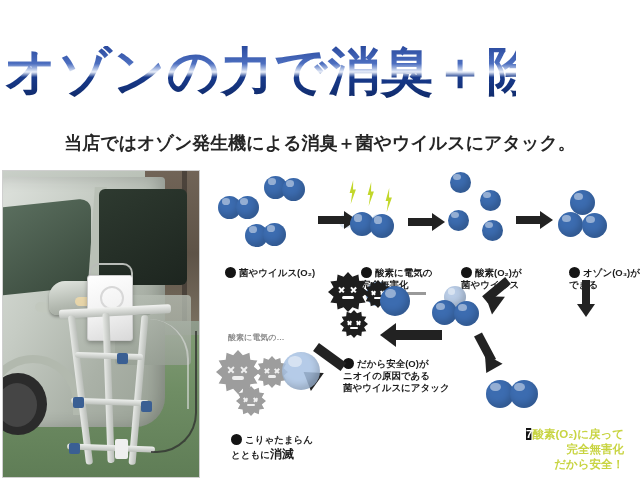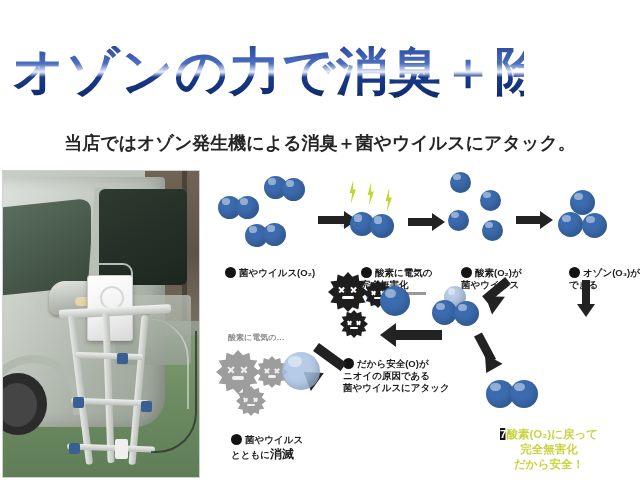--- a/index.html
+++ b/index.html
@@ -5,21 +5,21 @@
   html,body{margin:0;padding:0;}
   body{
     width:640px;height:480px;overflow:hidden;background:#ffffff;
     font-family:"Liberation Sans","DejaVu Sans",sans-serif;
     position:relative;
   }
   #stage{position:absolute;inset:0;background:#fff;}
 
   
   .title{
-    position:absolute;left:12px;top:46px;width:512px;text-align:left;
+    position:absolute;left:4px;top:46px;width:512px;text-align:left;
     font-family:"Liberation Serif","DejaVu Serif",serif;
     font-weight:700;font-size:52px;letter-spacing:1px;line-height:1;
     color:#16307a;
     background:linear-gradient(180deg,#2a4a9e 0%,#4d6fc0 34%,#e8eef9 50%,#183a8c 60%,#102b6b 100%);
     -webkit-background-clip:text;background-clip:text;-webkit-text-fill-color:transparent;
     text-shadow:none;white-space:nowrap;
   }
   .subtitle{
     position:absolute;left:0;top:131px;width:640px;text-align:center;
     font-family:"Liberation Serif","DejaVu Serif",serif;
@@ -307,38 +307,38 @@
       </div>
       <div class="germ gray" style="left:38px;top:218px;width:30px;height:30px;">
         <div class="body"></div>
           <div class="ex" style="left:24%;"></div>
           <div class="ex" style="left:56%;"></div>
           <div class="mouth"></div>
       </div>
       <div class="mol lighter" style="left:84px;top:184px;width:38px;height:38px;opacity:.85;"></div>
     </div>
     <div class="cap hang" style="left:18px;top:254px;width:130px;line-height:1.3;">
-      <span class="num">6</span><span>菌やウイルス
+      <span class="num">6</span><span>こりゃたまらん
 とともに</span><span class="strong">消滅</span>
     </div>
 
     <div style="position:absolute;left:276px;top:160px;width:60px;height:60px;">
       <div style="position:absolute;left:4px;top:2px;width:30px;height:9px;background:#222;transform:rotate(62deg);transform-origin:left center;"></div>
       <div style="position:absolute;left:6px;top:30px;width:0;height:0;border-top:16px solid #222;border-left:10px solid transparent;border-right:10px solid transparent;transform:rotate(28deg);"></div>
     </div>
 
     <div style="position:absolute;left:290px;top:104px;width:60px;height:50px;">
       <div style="position:absolute;left:20px;top:4px;width:30px;height:9px;background:#222;transform:rotate(140deg);transform-origin:left center;"></div>
       <div style="position:absolute;left:-4px;top:18px;width:0;height:0;border-right:16px solid #222;border-top:11px solid transparent;border-bottom:11px solid transparent;transform:rotate(36deg);"></div>
     </div>
 
     <div>
       <div class="mol" style="left:288px;top:212px;width:28px;height:28px;"></div>
       <div class="mol" style="left:312px;top:212px;width:28px;height:28px;"></div>
     </div>
-    <div class="cap7" style="left:276px;top:244px;width:150px;">
+    <div class="cap7" style="left:276px;top:244px;width:150px;text-align:right;">
       <span class="num">7</span><span>酸素(O₂)に戻って
 完全無害化
 だから安全！</span>
     </div>
 
   </div>
 </div>
 
 </body></html>

